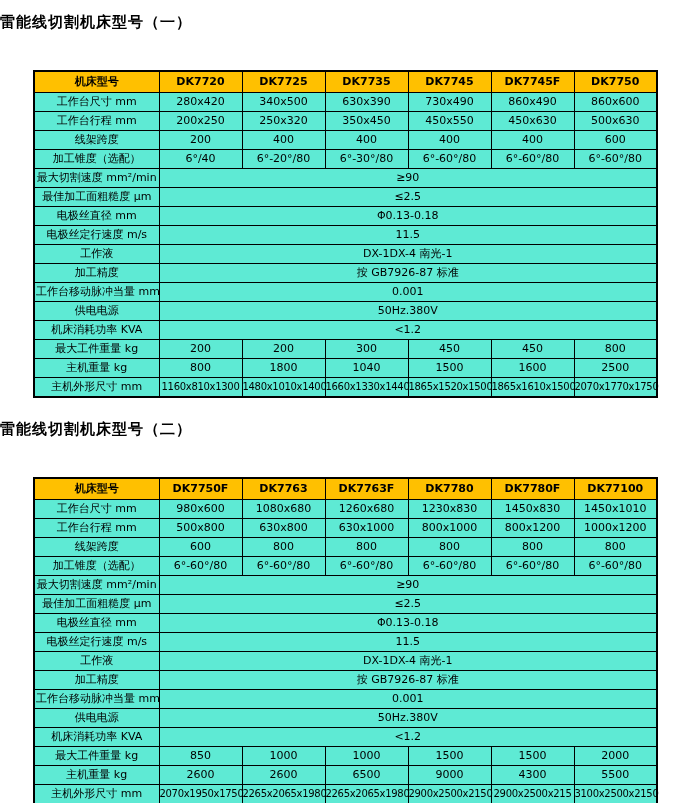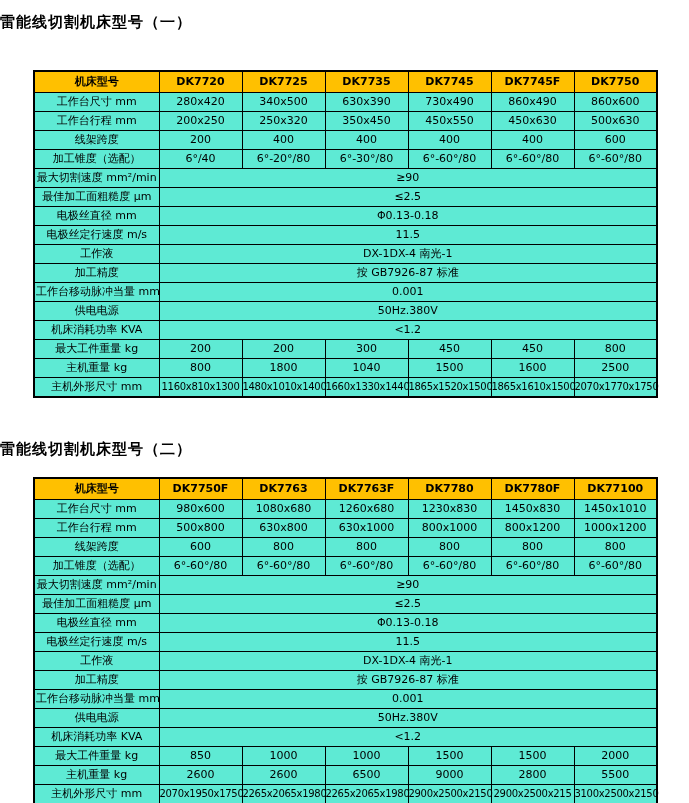--- a/index.html
+++ b/index.html
@@ -19,21 +19,21 @@
     position: absolute;
     left: 0;
     width: 569px;
     text-align: left;
     font-size: 15px;
     font-weight: bold;
     letter-spacing: 1px;
     color: #000000;
   }
   #title1 { top: 13px; }
-  #title2 { top: 440px; }
+  #title2 { top: 420px; }
 
   table.spec-table {
     position: absolute;
     left: 33px;
     width: 624px;
     border-collapse: collapse;
     table-layout: fixed;
     background: #5eead4;
     border: 2px solid #000000;
   }
@@ -300,21 +300,21 @@
         <td>1500</td>
         <td>1500</td>
         <td>2000</td>
       </tr>
       <tr>
         <th>主机重量 kg</th>
         <td>2600</td>
         <td>2600</td>
         <td>6500</td>
         <td>9000</td>
-        <td>2800</td>
+        <td>4300</td>
         <td>5500</td>
       </tr>
       <tr>
         <th>主机外形尺寸 mm</th>
         <td class="dims-cell">2070x1950x1750</td>
         <td class="dims-cell">2265x2065x1980</td>
         <td class="dims-cell">2265x2065x1980</td>
         <td class="dims-cell">2900x2500x2150</td>
         <td class="dims-cell">2900x2500x215</td>
         <td class="dims-cell">3100x2500x2150</td>

